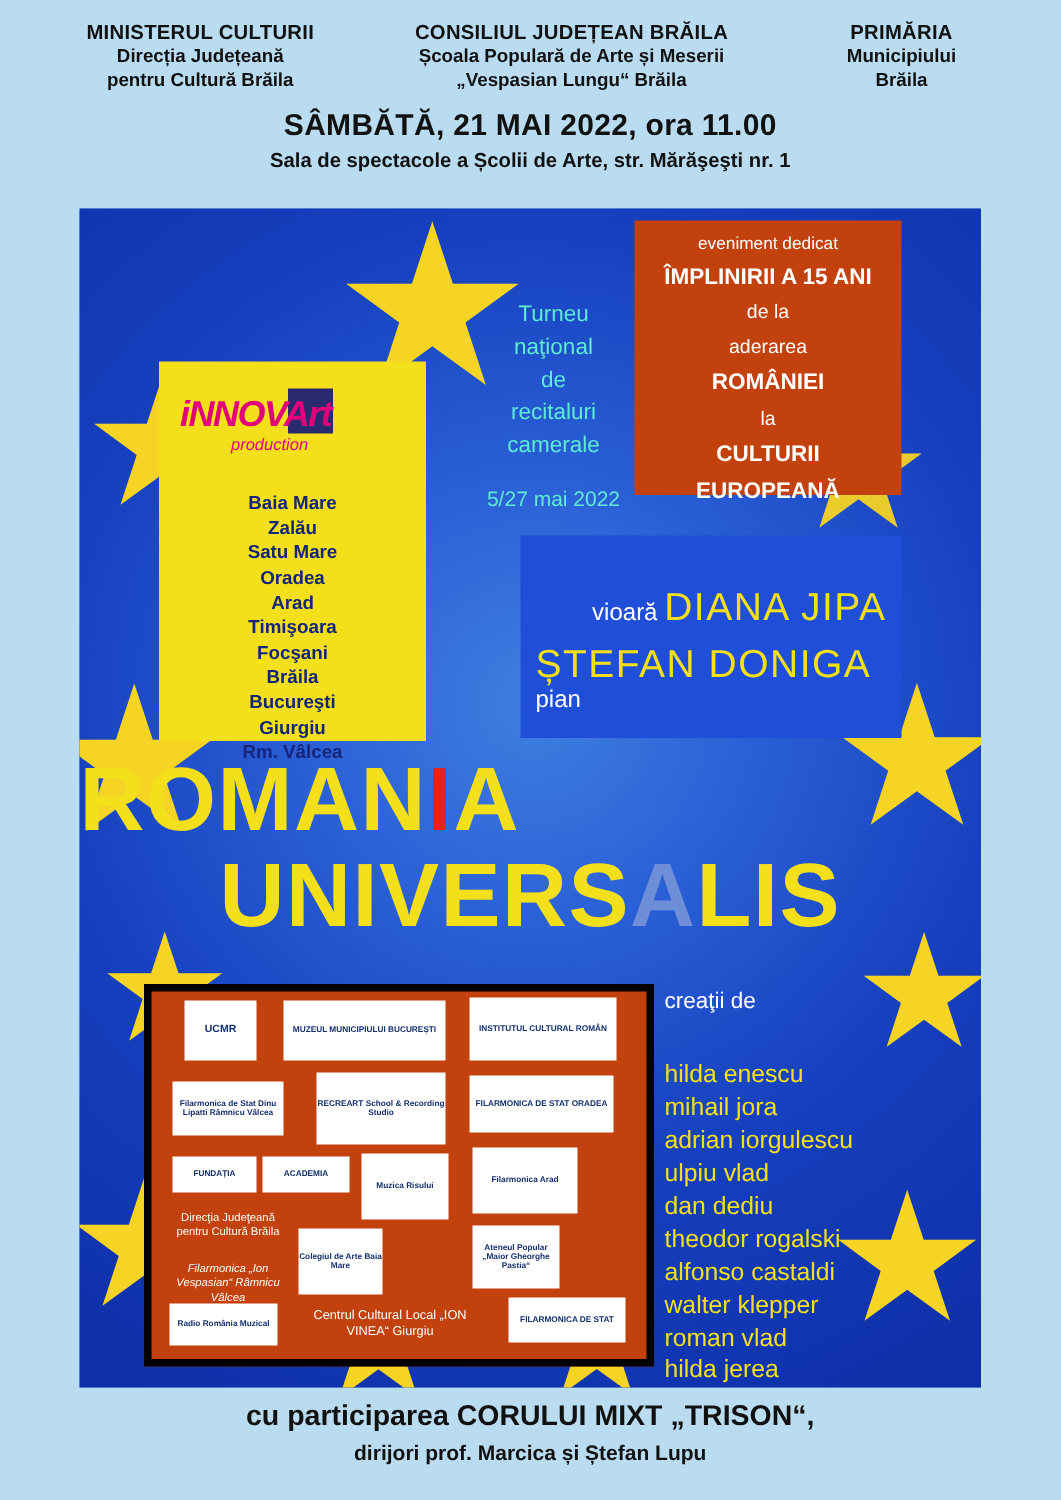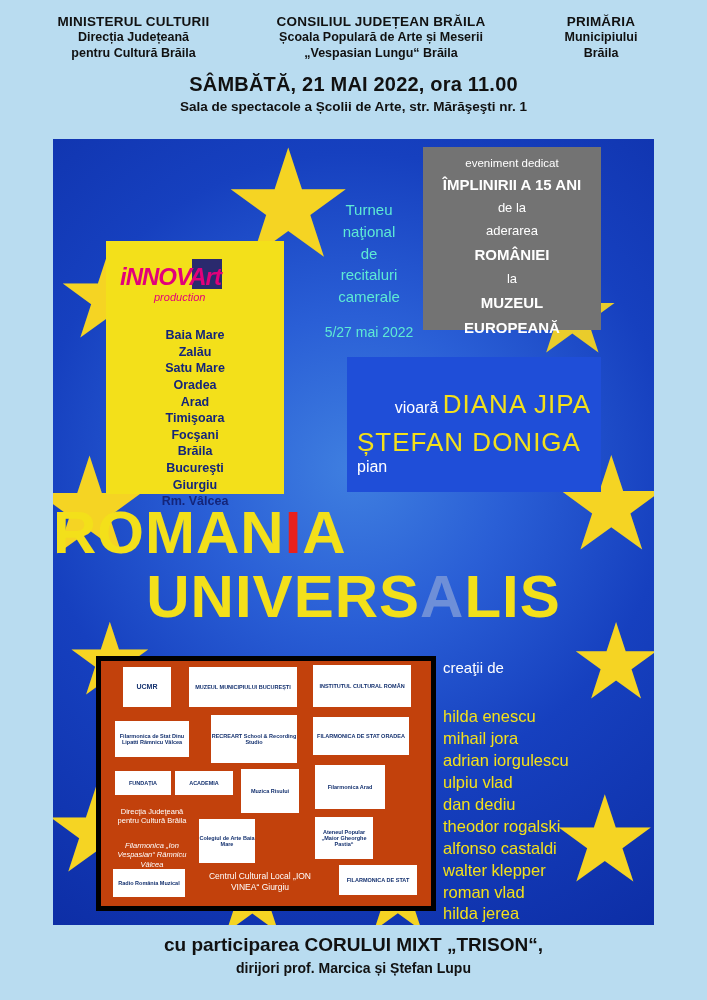--- a/index.html
+++ b/index.html
@@ -76,21 +76,21 @@
   
   .turneu{
     position:absolute;left:246px;top:60px;width:140px;
     text-align:center;color:#5eead4;font-size:15px;line-height:1.45;
   }
   .turneu .dates{margin-top:14px;font-size:14px;}
 
   
   .blk-red{
     position:absolute;left:370px;top:8px;width:178px;height:183px;
-    background:#737373;
+    background:#c2410c;
     color:#ffffff;text-align:center;
   }
   .blk-red .ev{font-size:11.5px;margin-top:10px;}
   .blk-red .rl{font-size:15px;font-weight:bold;line-height:1.28;margin-top:6px;}
   .blk-red .small{font-weight:normal;font-size:13px;}
 
   
   .blk-artists{
     position:absolute;left:294px;top:218px;width:254px;height:135px;
     background:#1f4ed8;
@@ -224,21 +224,21 @@
       <div class="dates">5/27 mai 2022</div>
     </div>
 
     <div class="blk-red">
       <div class="ev">eveniment dedicat</div>
       <div class="rl">ÎMPLINIRII A 15 ANI</div>
       <div class="rl small">de la</div>
       <div class="rl small">aderarea</div>
       <div class="rl">ROMÂNIEI</div>
       <div class="rl small">la</div>
-      <div class="rl">MUZEUL</div>
+      <div class="rl">CULTURII</div>
       <div class="rl">EUROPEANĂ</div>
     </div>
 
     <div class="blk-artists">
       <div class="art-row1">
         <span class="art-small">vioară</span>
         <span class="art-big art-acc">DIANA JIPA</span>
       </div>
       <div class="art-row2">
         <span class="art-big art-acc">ȘTEFAN DONIGA</span>

